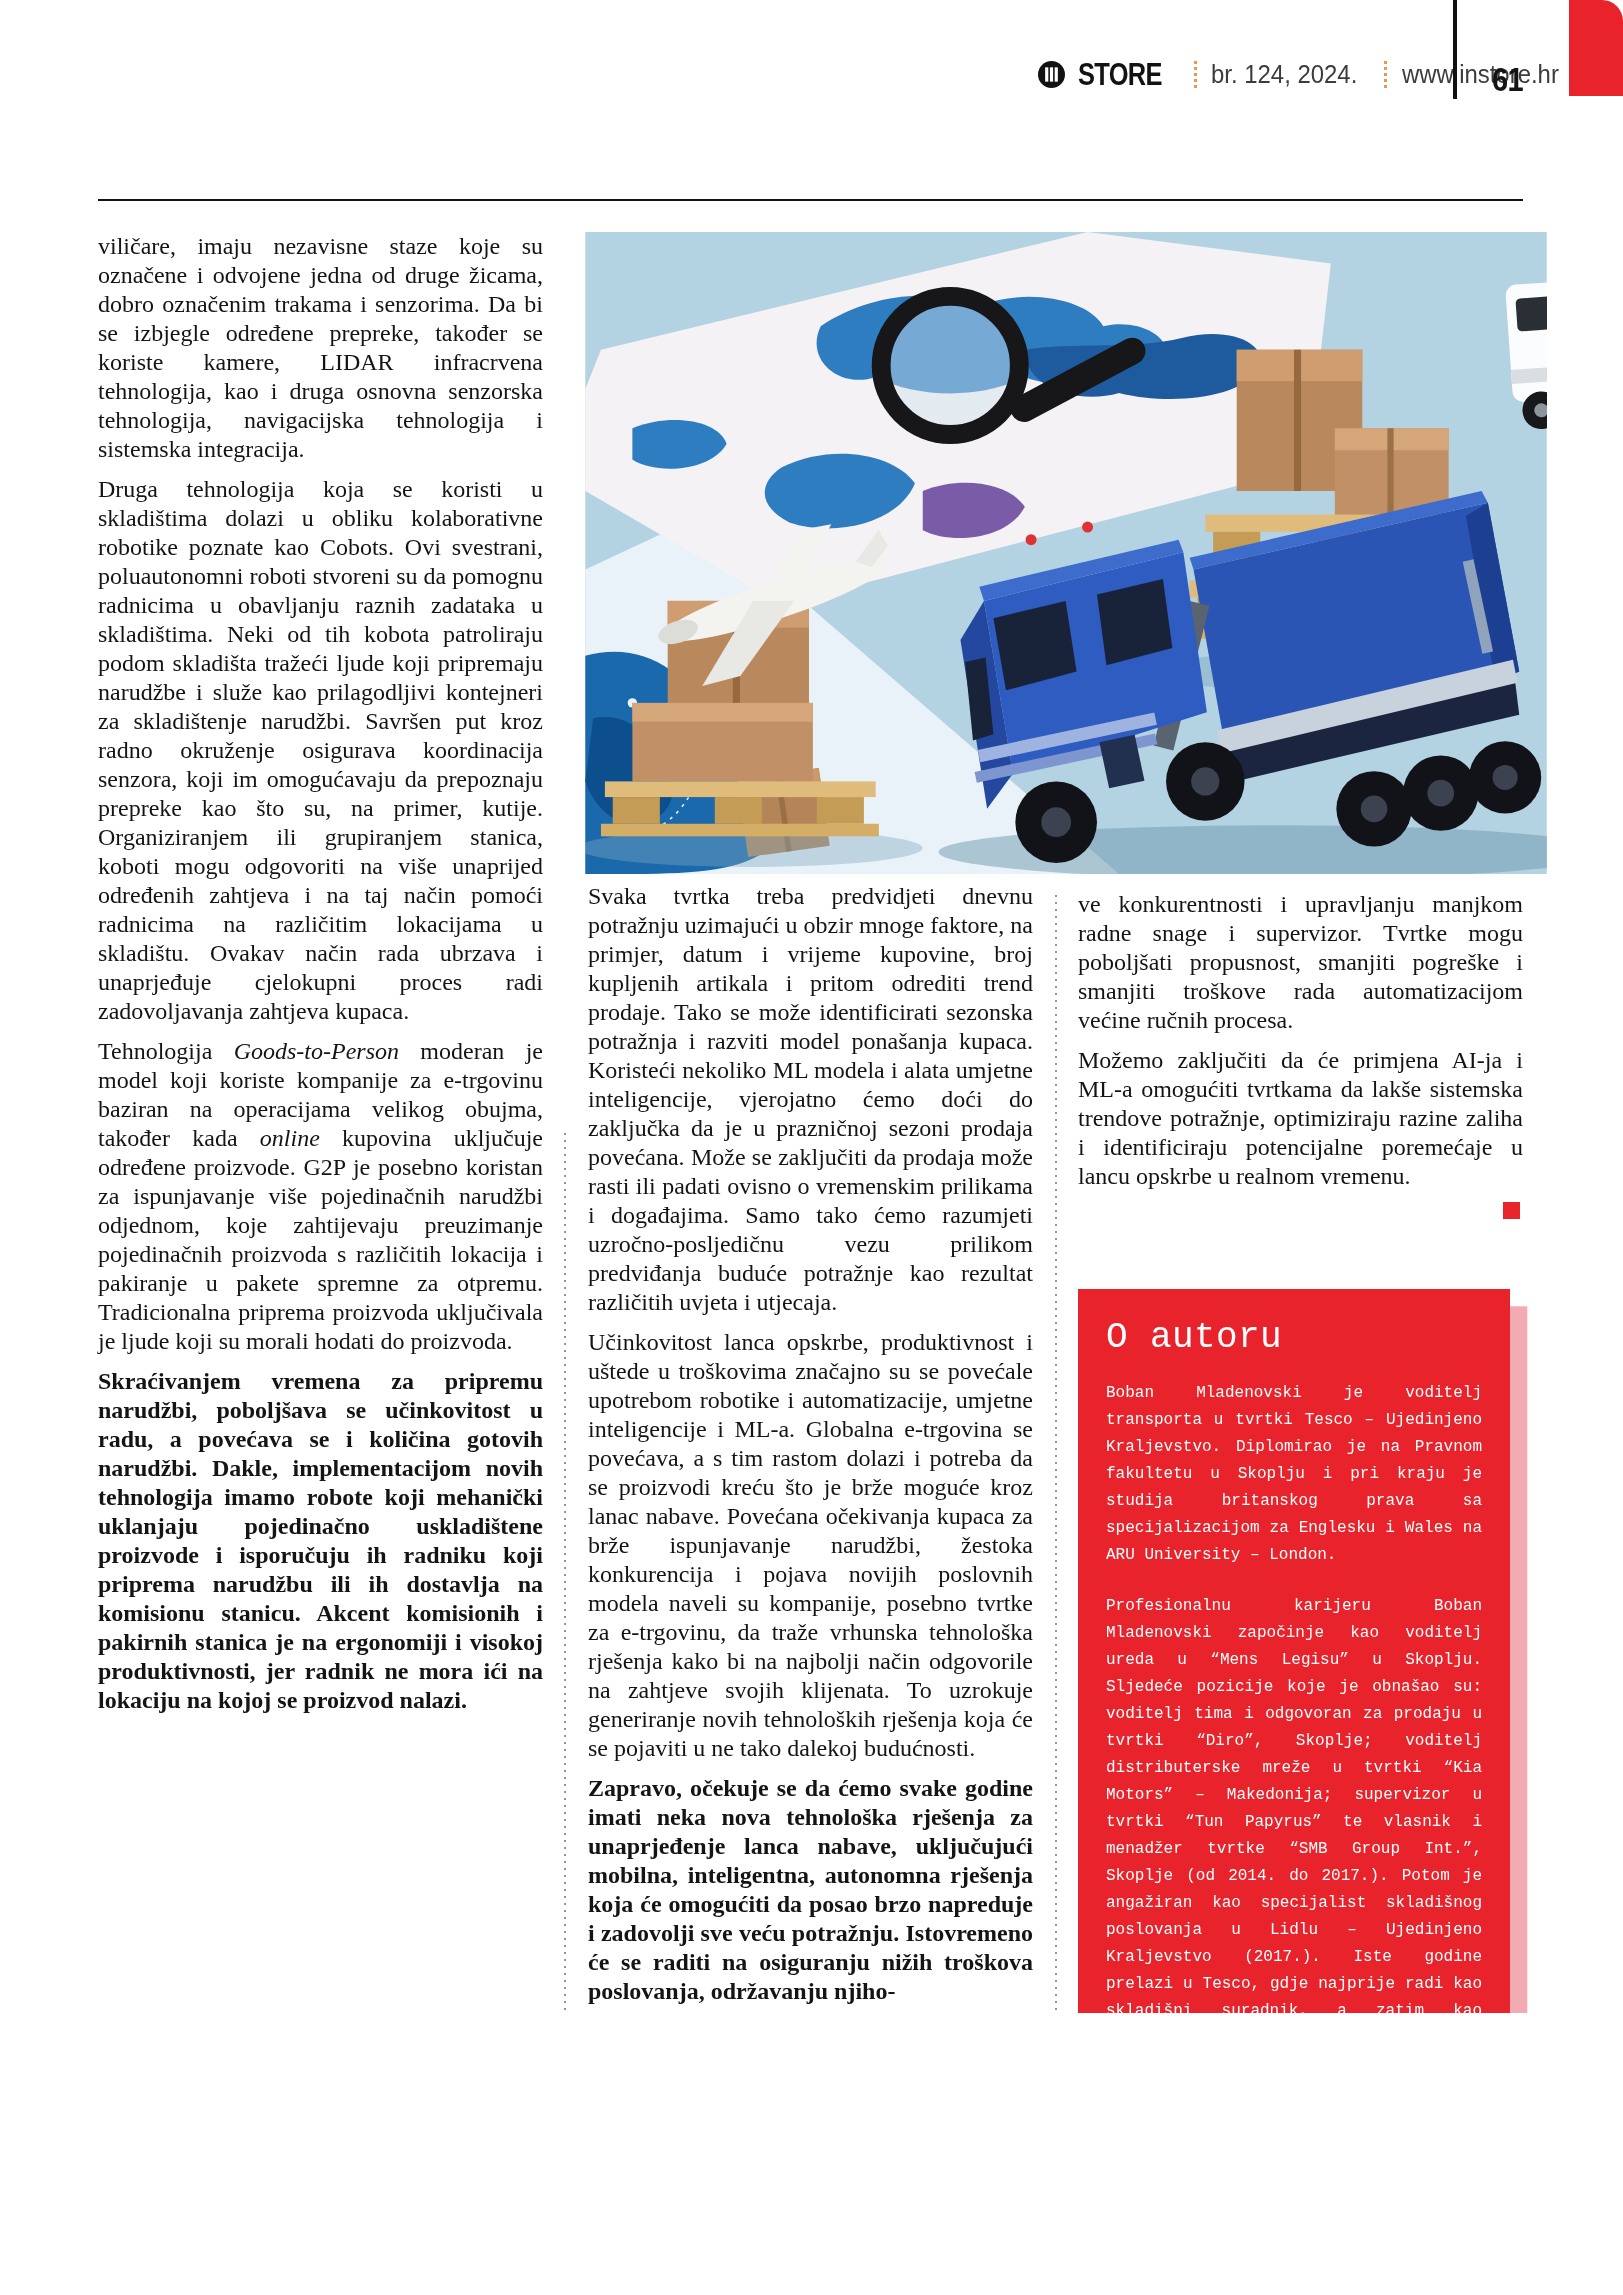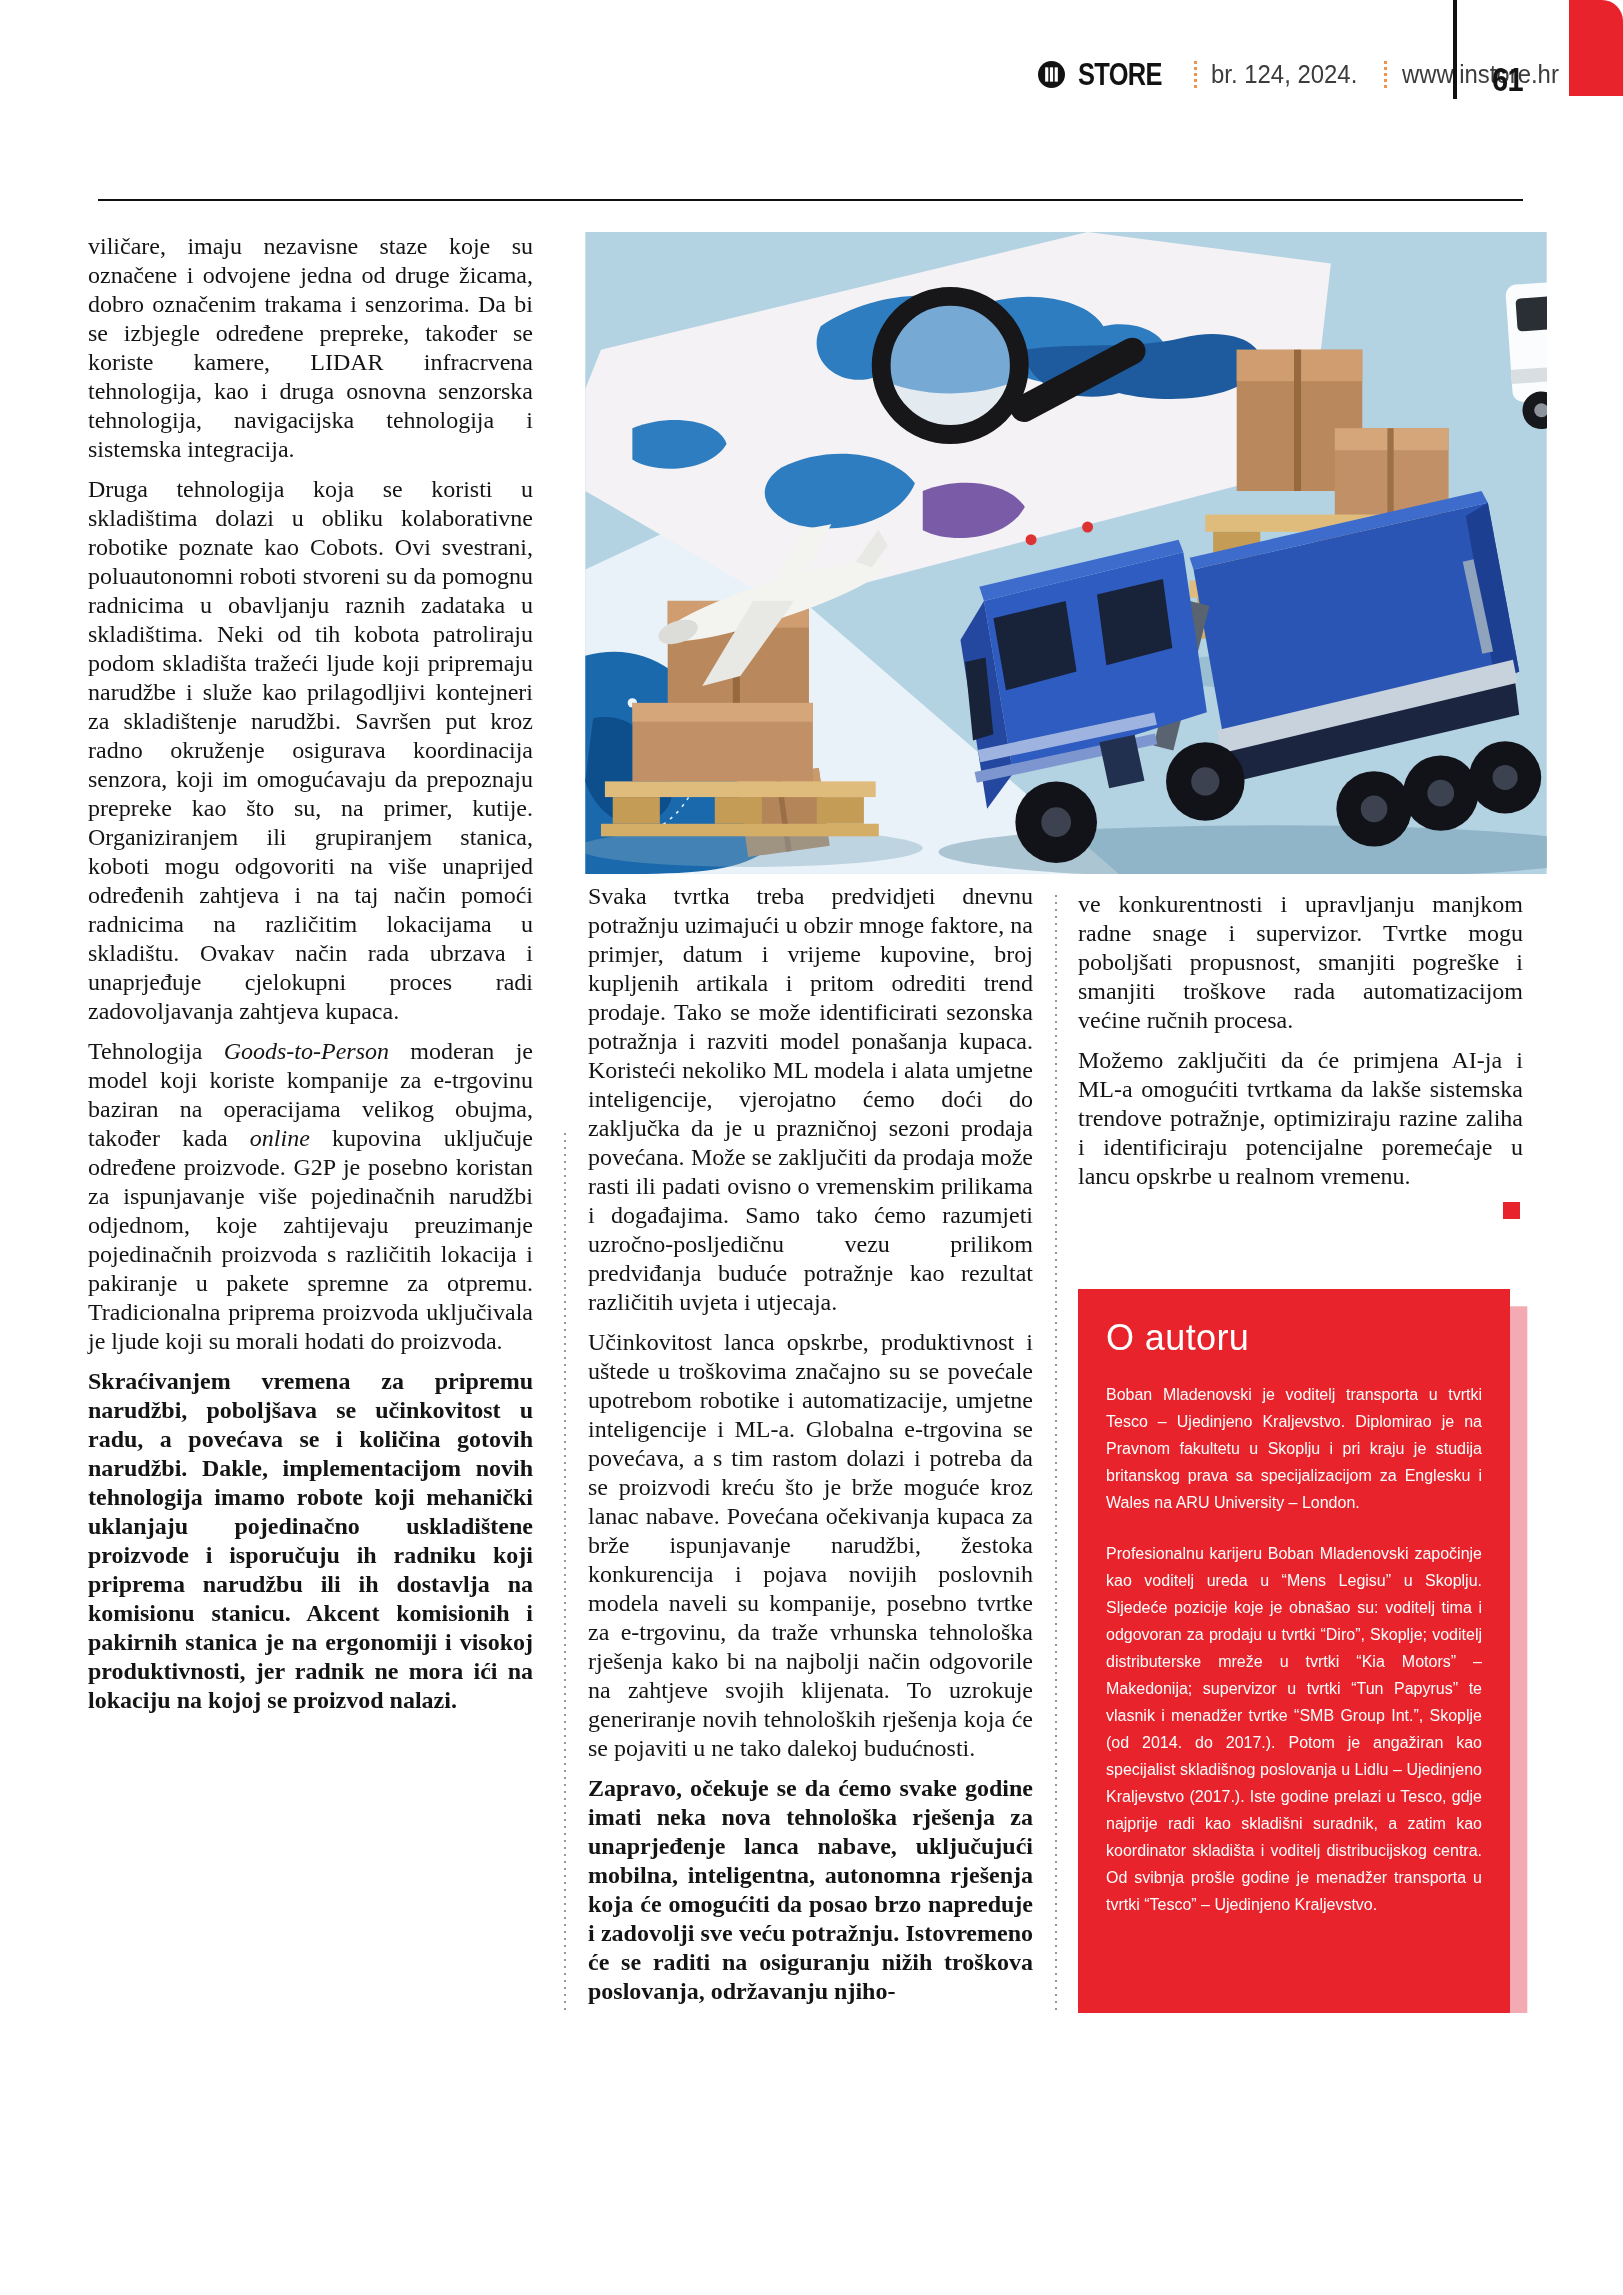--- a/index.html
+++ b/index.html
@@ -17,21 +17,21 @@
   .hdr-divider{position:absolute;top:0;left:1453px;width:3.9px;height:99px;background:#111;}
   .page-num{position:absolute;top:61px;left:1492px;font-family:"Liberation Sans",sans-serif;
          font-weight:bold;font-size:33px;letter-spacing:-0.8px;transform:scaleX(.88);transform-origin:left center;}
   .corner-tab{position:absolute;top:0;left:1569px;width:54px;height:96px;background:#e8232b;}
   .hdr-rule{position:absolute;top:199px;left:98px;width:1425px;height:2.4px;background:#111;}
 
   
   .col{position:absolute;width:445px;font-size:24px;line-height:29px;text-align:justify;}
   .col p{margin:0 0 11px 0;}
   .col p:last-child{margin-bottom:0;font-weight:bold;}
-  #col1{left:88px;top:232px;}
+  #col1{left:98px;top:232px;}
   #col2{left:588px;top:882px;}
   #col3{left:1078px;top:890px;}
   em{font-style:italic;}
 
   .vdots{position:absolute;width:2.4px;
          background:repeating-linear-gradient(to bottom,#8f979e 0 2.4px,transparent 2.4px 7px);}
   #vdots-left{left:564px;top:1133px;height:1076px;}
   #vdots-right{left:1055px;top:895px;height:1304px;}
 
   
@@ -39,21 +39,21 @@
            font-size:25px;line-height:31px;text-align:justify;
            padding:20.4px 22px;margin:7.9px 0 17.3px 1.6px;width:393px;
            box-shadow:15.7px 15.7px 0 0 #f3aab3;}
 
   
   .end-marker{display:block;width:17.3px;height:17.3px;background:#e8232b;margin:11px 3.1px 0 auto;}
 
   
   .author-box{position:absolute;left:1078px;top:1289px;width:432px;
               background:#e8232b;color:#ffffff;box-shadow:17.3px 17.3px 0 0 #f3aab3;
-              font-family:Liberation Sans, sans-serif;padding:23.6px 28px 27px 28px;box-sizing:border-box;
+              font-family:Liberation Mono, monospace;padding:23.6px 28px 27px 28px;box-sizing:border-box;
               height:924px;}
   .author-box h2{margin:4.7px 0 22px 0;font-size:36px;font-weight:normal;letter-spacing:0.4px;}
   .author-box p{margin:0 0 23.6px 0;font-size:16px;line-height:27px;text-align:justify;}
 
   
   .photo{position:absolute;left:585px;top:232px;width:962px;height:642px;overflow:hidden;}
   .photo svg{display:block;}
 </style>
 </head>
 <body>

